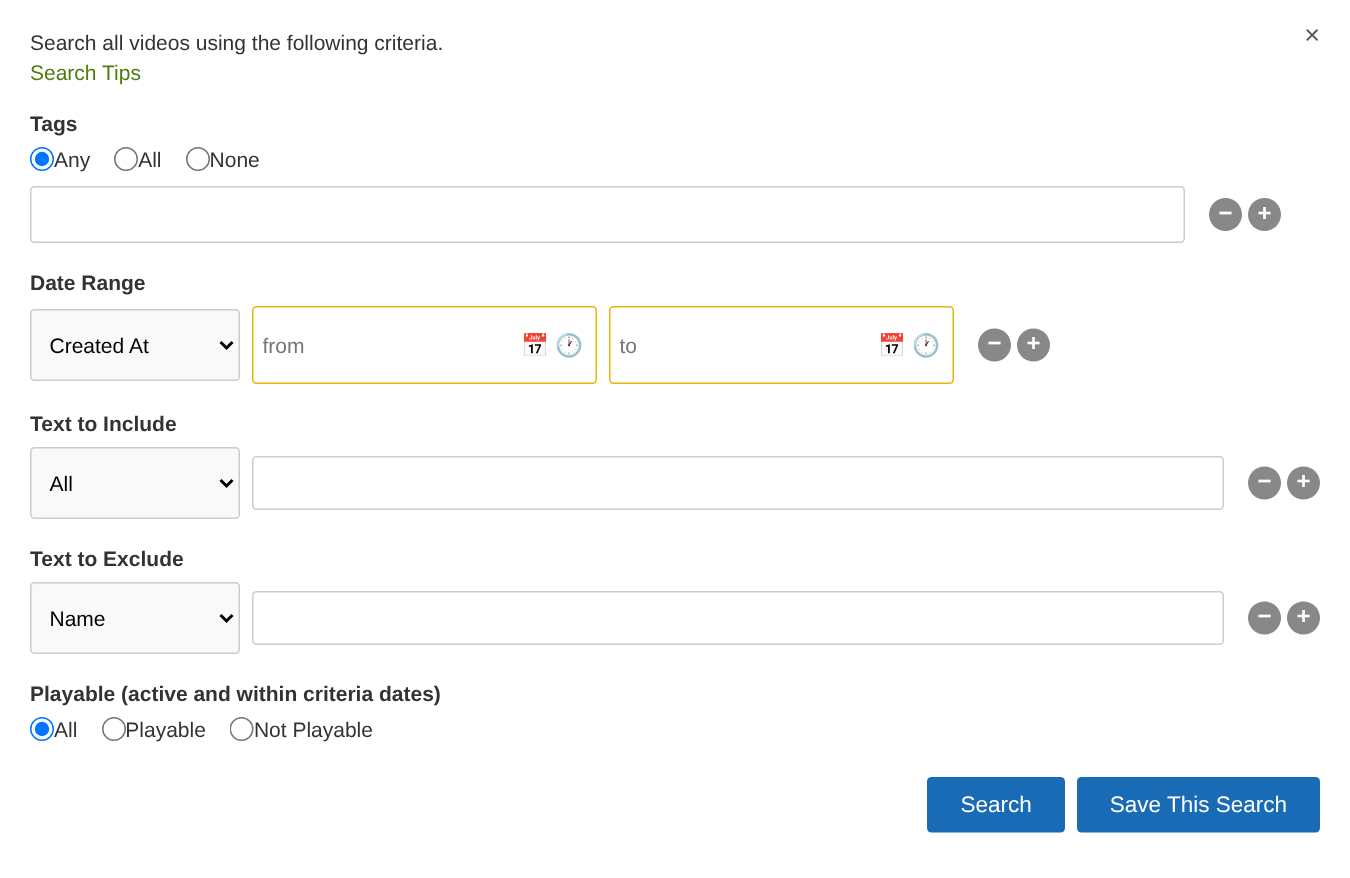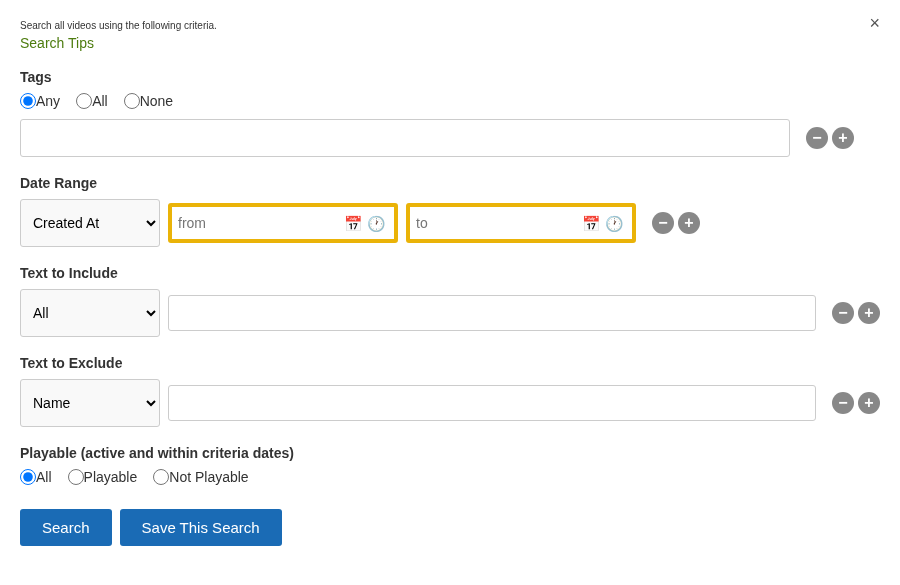--- a/index.html
+++ b/index.html
@@ -18,21 +18,21 @@
       top: 14px;
       right: 20px;
       font-size: 18px;
       cursor: pointer;
       color: #555;
       background: none;
       border: none;
       line-height: 1;
     }
     .description {
-      font-size: 10px;
+      font-size: 14px;
       color: #333;
       margin-bottom: 4px;
     }
     .search-tips-link {
       color: #4d7c0f;
       text-decoration: none;
       font-size: 14px;
       display: inline-block;
       margin-bottom: 18px;
     }
@@ -119,24 +119,24 @@
       padding: 4px 8px;
       font-size: 14px;
       background: #f9f9f9;
       appearance: auto;
       cursor: pointer;
       min-width: 140px;
     }
     .date-input-wrap {
       display: flex;
       align-items: center;
-      border: 4px solid #eab308;
+      border: 1px solid #eab308;
       border-radius: 3px;
       background: #fff;
-      height: 40px;
+      height: 52px;
       padding: 0 6px;
       flex: 1;
       max-width: 230px;
     }
     .date-input-wrap input {
       border: none;
       outline: none;
       font-size: 14px;
       flex: 1;
       min-width: 0;
@@ -170,20 +170,21 @@
     }
     .playable-label {
       font-weight: bold;
       font-size: 14px;
       margin-bottom: 8px;
     }
     .footer-btns {
       display: flex;
       gap: 8px;
       margin-top: 10px;
+      justify-content: flex-end;
     }
     .btn-search {
       background: #1a6bb5;
       color: #fff;
       border: none;
       border-radius: 3px;
       padding: 10px 22px;
       font-size: 15px;
       cursor: pointer;
       font-weight: normal;

